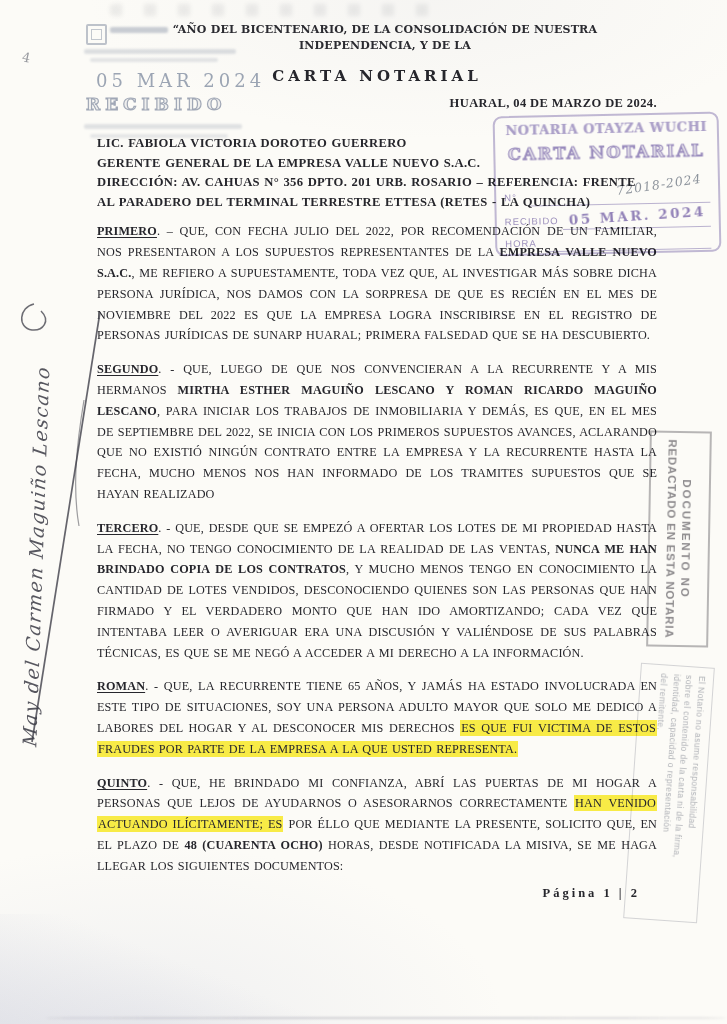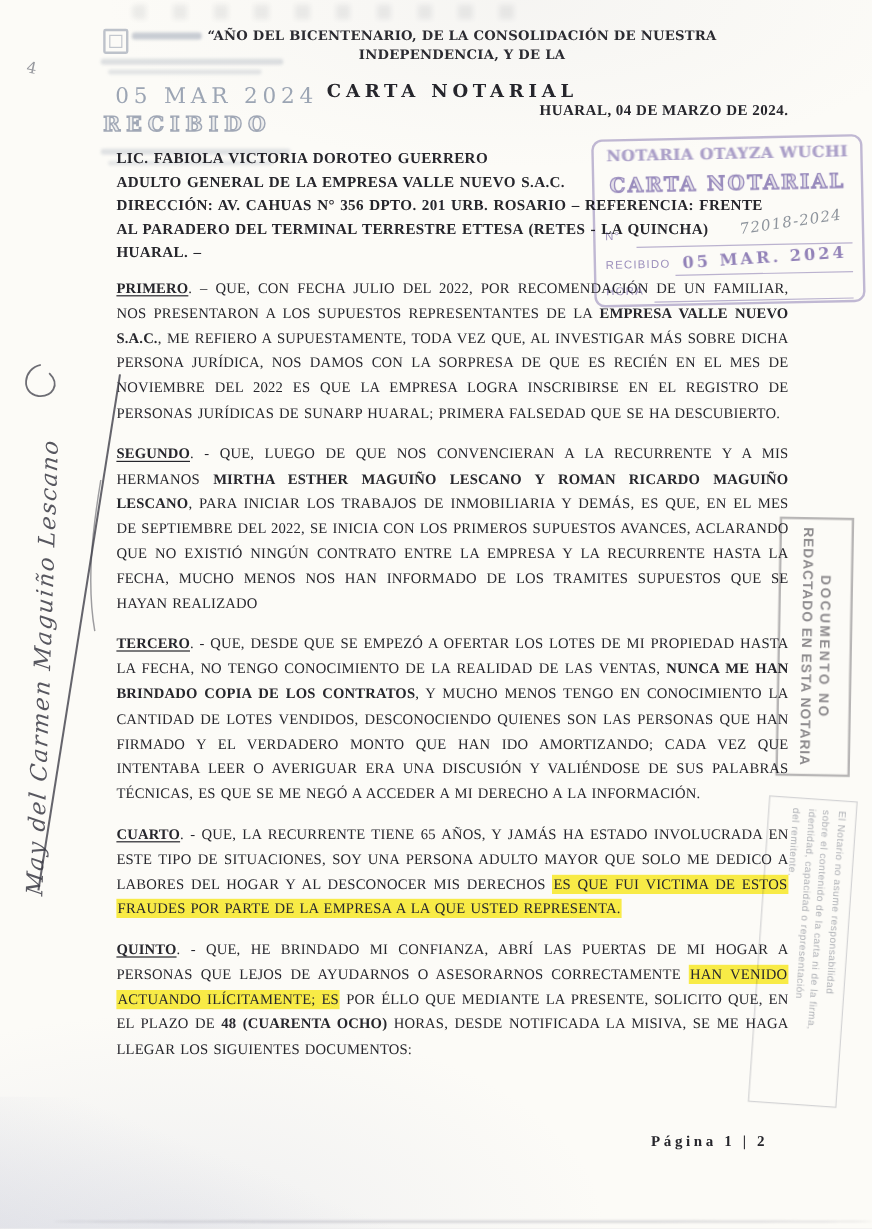--- a/index.html
+++ b/index.html
@@ -12,34 +12,34 @@
     font-family:"Liberation Serif", serif;
     color:#26262c;
   }
   
   .content{position:relative;z-index:1;padding:22px 70px 0 97px;}
   .motto{font-family:"DejaVu Serif", serif;font-weight:bold;font-size:11px;
          letter-spacing:.2px;text-align:center;line-height:16px;color:#2b2b31;}
   .motto-line{margin-bottom:13px;margin-left:16px;}
   .doc-title{font-family:"DejaVu Serif", serif;font-weight:bold;font-size:15px;
          letter-spacing:4px;text-align:center;margin-top:9px;color:#26262c;}
-  .dateline{font-weight:bold;font-size:12.5px;text-align:right;
+  .dateline{font-weight:bold;font-size:12.5px;text-align:right;margin-top:11px;
          letter-spacing:.4px;}
   .addressee{margin-top:23px;font-weight:bold;font-size:12.6px;line-height:19.6px;
          letter-spacing:.3px;word-spacing:1px;}
   .salutation{margin-top:13px;font-size:12.2px;letter-spacing:.2px;}
   .intro{margin-top:1px;}
   .para{font-size:12.2px;line-height:20.8px;text-align:justify;margin:0 0 13px 0;
         letter-spacing:.15px;word-spacing:1px;}
   #paragraphs{margin-top:9px;}
   .bold{font-weight:bold;}
   .underline{text-decoration:underline;text-underline-offset:2px;}
   .highlight{background:rgba(247,233,50,.9);box-decoration-break:clone;
              -webkit-box-decoration-break:clone;padding:1px 1px;}
-  .footer{position:absolute;z-index:1;top:944px;right:87px;font-weight:bold;
+  .footer{position:absolute;z-index:1;top:886px;right:87px;font-weight:bold;
           font-size:12.5px;letter-spacing:3px;}
   
   .stamp-notaria{position:absolute;z-index:3;left:494px;top:114px;width:222px;height:136px;
       border:2.5px solid rgba(136,120,182,.5);border-radius:9px;transform:rotate(-1.2deg);
       mix-blend-mode:multiply;pointer-events:none;}
   .sn-name{position:absolute;top:5px;left:0;right:0;text-align:center;
       font-family:"DejaVu Serif", serif;font-weight:bold;font-size:13px;letter-spacing:.5px;
       color:rgba(141,126,188,.6);filter:blur(.45px);text-shadow:1px 0 rgba(141,126,188,.35);
       white-space:nowrap;}
   .sn-type{position:absolute;top:27px;left:0;right:0;text-align:center;
@@ -137,30 +137,29 @@
   </div>
 
   <div class="content">
     <div class="motto">
       <div class="motto-line">“AÑO DEL BICENTENARIO, DE LA CONSOLIDACIÓN DE NUESTRA INDEPENDENCIA, Y DE LA</div>
     </div>
     <div class="doc-title">CARTA NOTARIAL</div>
     <div class="dateline">HUARAL, 04 DE MARZO DE 2024.</div>
     <div class="addressee">
         <div>LIC. FABIOLA VICTORIA DOROTEO GUERRERO</div>
-        <div>ADULTO GENERAL DE LA EMPRESA VALLE NUEVO S.A.C.</div>
+        <div>GERENTE GENERAL DE LA EMPRESA VALLE NUEVO S.A.C.</div>
         <div>DIRECCIÓN: AV. CAHUAS N° 356 DPTO. 201 URB. ROSARIO – REFERENCIA: FRENTE</div>
         <div>AL PARADERO DEL TERMINAL TERRESTRE ETTESA (RETES - LA QUINCHA)</div>
-        <div>HUARAL. –</div>
       </div>
     <div id="paragraphs">
         <p class="para"><span class="bold underline">PRIMERO</span><span>. – QUE, CON FECHA JULIO DEL 2022, POR RECOMENDACIÓN DE UN FAMILIAR, NOS PRESENTARON A LOS SUPUESTOS REPRESENTANTES DE LA </span><span class="bold">EMPRESA VALLE NUEVO S.A.C.</span><span>, ME REFIERO A SUPUESTAMENTE, TODA VEZ QUE, AL INVESTIGAR MÁS SOBRE DICHA PERSONA JURÍDICA, NOS DAMOS CON LA SORPRESA DE QUE ES RECIÉN EN EL MES DE NOVIEMBRE DEL 2022 ES QUE LA EMPRESA LOGRA INSCRIBIRSE EN EL REGISTRO DE PERSONAS JURÍDICAS DE SUNARP HUARAL; PRIMERA FALSEDAD QUE SE HA DESCUBIERTO.</span></p>
         <p class="para"><span class="bold underline">SEGUNDO</span><span>. - QUE, LUEGO DE QUE NOS CONVENCIERAN A LA RECURRENTE Y A MIS HERMANOS </span><span class="bold">MIRTHA ESTHER MAGUIÑO LESCANO Y ROMAN RICARDO MAGUIÑO LESCANO</span><span>, PARA INICIAR LOS TRABAJOS DE INMOBILIARIA Y DEMÁS, ES QUE, EN EL MES DE SEPTIEMBRE DEL 2022, SE INICIA CON LOS PRIMEROS SUPUESTOS AVANCES, ACLARANDO QUE NO EXISTIÓ NINGÚN CONTRATO ENTRE LA EMPRESA Y LA RECURRENTE HASTA LA FECHA, MUCHO MENOS NOS HAN INFORMADO DE LOS TRAMITES SUPUESTOS QUE SE HAYAN REALIZADO</span></p>
         <p class="para"><span class="bold underline">TERCERO</span><span>. - QUE, DESDE QUE SE EMPEZÓ A OFERTAR LOS LOTES DE MI PROPIEDAD HASTA LA FECHA, NO TENGO CONOCIMIENTO DE LA REALIDAD DE LAS VENTAS, </span><span class="bold">NUNCA ME HAN BRINDADO COPIA DE LOS CONTRATOS</span><span>, Y MUCHO MENOS TENGO EN CONOCIMIENTO LA CANTIDAD DE LOTES VENDIDOS, DESCONOCIENDO QUIENES SON LAS PERSONAS QUE HAN FIRMADO Y EL VERDADERO MONTO QUE HAN IDO AMORTIZANDO; CADA VEZ QUE INTENTABA LEER O AVERIGUAR ERA UNA DISCUSIÓN Y VALIÉNDOSE DE SUS PALABRAS TÉCNICAS, ES QUE SE ME NEGÓ A ACCEDER A MI DERECHO A LA INFORMACIÓN.</span></p>
-        <p class="para"><span class="bold underline">CUARTO</span><span>. - QUE, LA RECURRENTE TIENE 65 AÑOS, Y JAMÁS HA ESTADO INVOLUCRADA EN ESTE TIPO DE SITUACIONES, SOY UNA PERSONA ADULTO MAYOR QUE SOLO ME DEDICO A LABORES DEL HOGAR Y AL DESCONOCER MIS DERECHOS </span><span class="highlight">ES QUE FUI VICTIMA DE ESTOS FRAUDES POR PARTE DE LA EMPRESA A LA QUE USTED REPRESENTA.</span></p>
+        <p class="para"><span class="bold underline">ROMAN</span><span>. - QUE, LA RECURRENTE TIENE 65 AÑOS, Y JAMÁS HA ESTADO INVOLUCRADA EN ESTE TIPO DE SITUACIONES, SOY UNA PERSONA ADULTO MAYOR QUE SOLO ME DEDICO A LABORES DEL HOGAR Y AL DESCONOCER MIS DERECHOS </span><span class="highlight">ES QUE FUI VICTIMA DE ESTOS FRAUDES POR PARTE DE LA EMPRESA A LA QUE USTED REPRESENTA.</span></p>
         <p class="para"><span class="bold underline">QUINTO</span><span>. - QUE, HE BRINDADO MI CONFIANZA, ABRÍ LAS PUERTAS DE MI HOGAR A PERSONAS QUE LEJOS DE AYUDARNOS O ASESORARNOS CORRECTAMENTE </span><span class="highlight">HAN VENIDO ACTUANDO ILÍCITAMENTE; ES</span><span> POR ÉLLO QUE MEDIANTE LA PRESENTE, SOLICITO QUE, EN EL PLAZO DE </span><span class="bold">48 (CUARENTA OCHO)</span><span> HORAS, DESDE NOTIFICADA LA MISIVA, SE ME HAGA LLEGAR LOS SIGUIENTES DOCUMENTOS:</span></p>
       </div>
   </div>
 
   <div class="stamp-notaria">
     <div class="sn-name">NOTARIA OTAYZA WUCHI</div>
     <div class="sn-type">CARTA NOTARIAL</div>
     <div class="sn-row sn-num">
       <span>N°</span>
       <span class="fill-line"></span>

